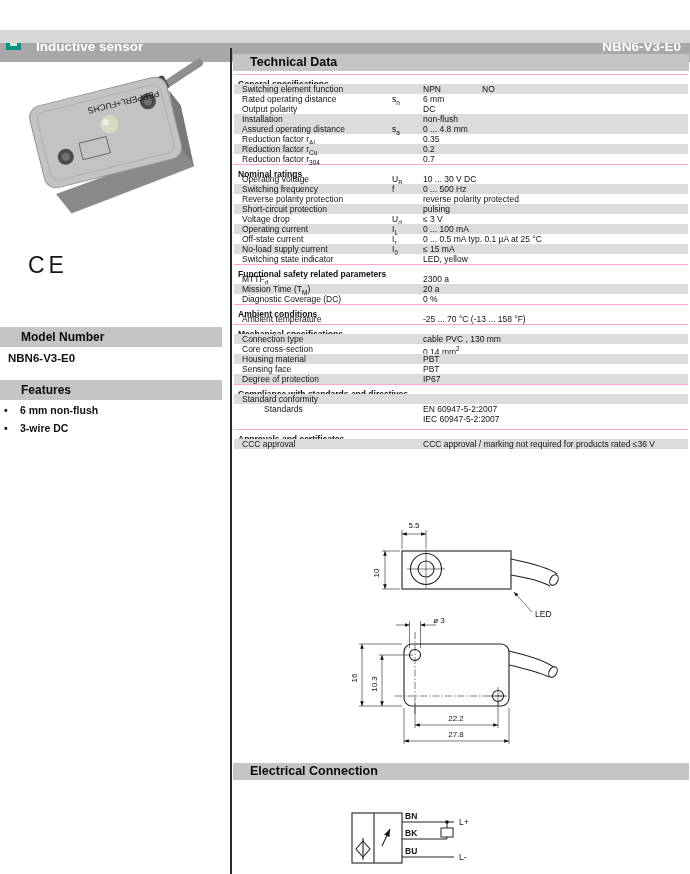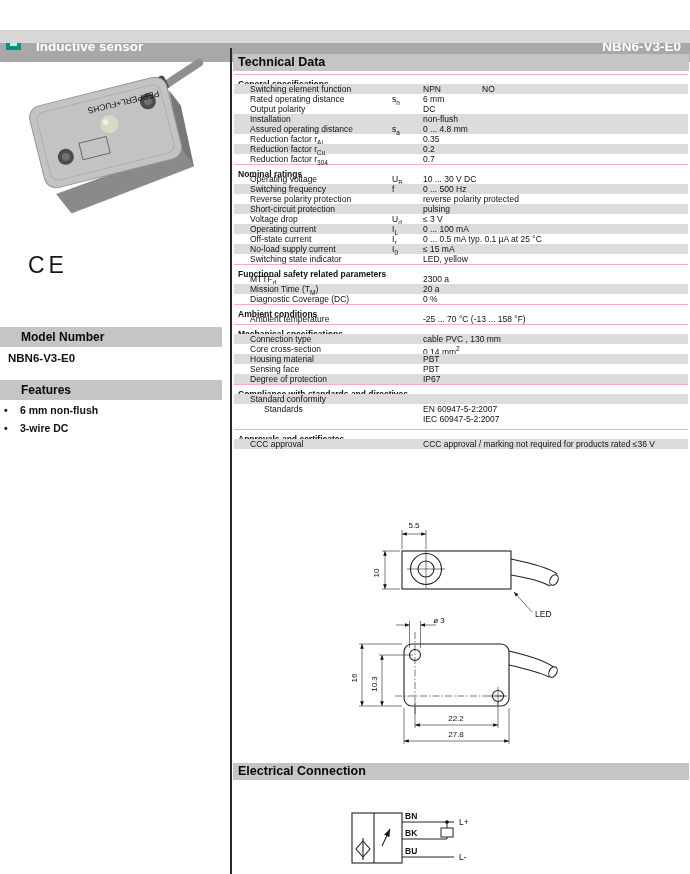--- a/index.html
+++ b/index.html
@@ -30,31 +30,31 @@
   .model-value{position:absolute;left:8px;top:352px;font-size:11.5px;font-weight:bold;}
   .feat{position:absolute;left:4px;font-size:10.5px;font-weight:bold;}
   .feat .dot{display:inline-block;width:16px;}
   .feat.f1{top:404px;}
   .feat.f2{top:422px;}
 
   
   .vline{position:absolute;left:230px;top:48px;width:1.5px;height:826px;background:#2a2a2a;}
 
   
-  .secbar{position:absolute;left:233px;width:456px;height:17px;background:var(--bar-gray);font-size:12.5px;font-weight:bold;line-height:17px;padding-left:5px;color:#0a0a0a;}
+  .secbar{position:absolute;left:233px;width:456px;height:17px;background:var(--bar-gray);font-size:12.5px;font-weight:bold;line-height:17px;padding-left:17px;color:#0a0a0a;}
   .secbar.tech{top:54px;}
   .secbar.dims{top:487px;}
   .secbar.elec{top:763px;}
 
   
   .ttable{position:absolute;left:234px;top:74px;width:454px;font-size:8.5px;color:#111;}
   .t-sec{border-top:1px solid #f9a8d4;padding-top:4px;height:10px;line-height:10px;font-weight:bold;padding-left:4px;}
   .t-row{position:relative;height:10px;line-height:10px;}
   .t-row.shaded{background:var(--row-shade);}
-  .t-label{display:inline-block;padding-left:16px;white-space:nowrap;}
+  .t-label{display:inline-block;padding-left:8px;white-space:nowrap;}
   .t-row.ind2 .t-label{padding-left:30px;}
   .t-sym{position:absolute;left:158px;top:0;}
   .t-val{position:absolute;left:189px;top:0;white-space:nowrap;}
   .t-val2{position:absolute;left:248px;top:0;}
   .ttable sub{font-size:6.5px;}
   .ttable sup{font-size:6.5px;}
   .t-gap{height:5px;}
 
   
   .drawing{position:absolute;left:233px;}

